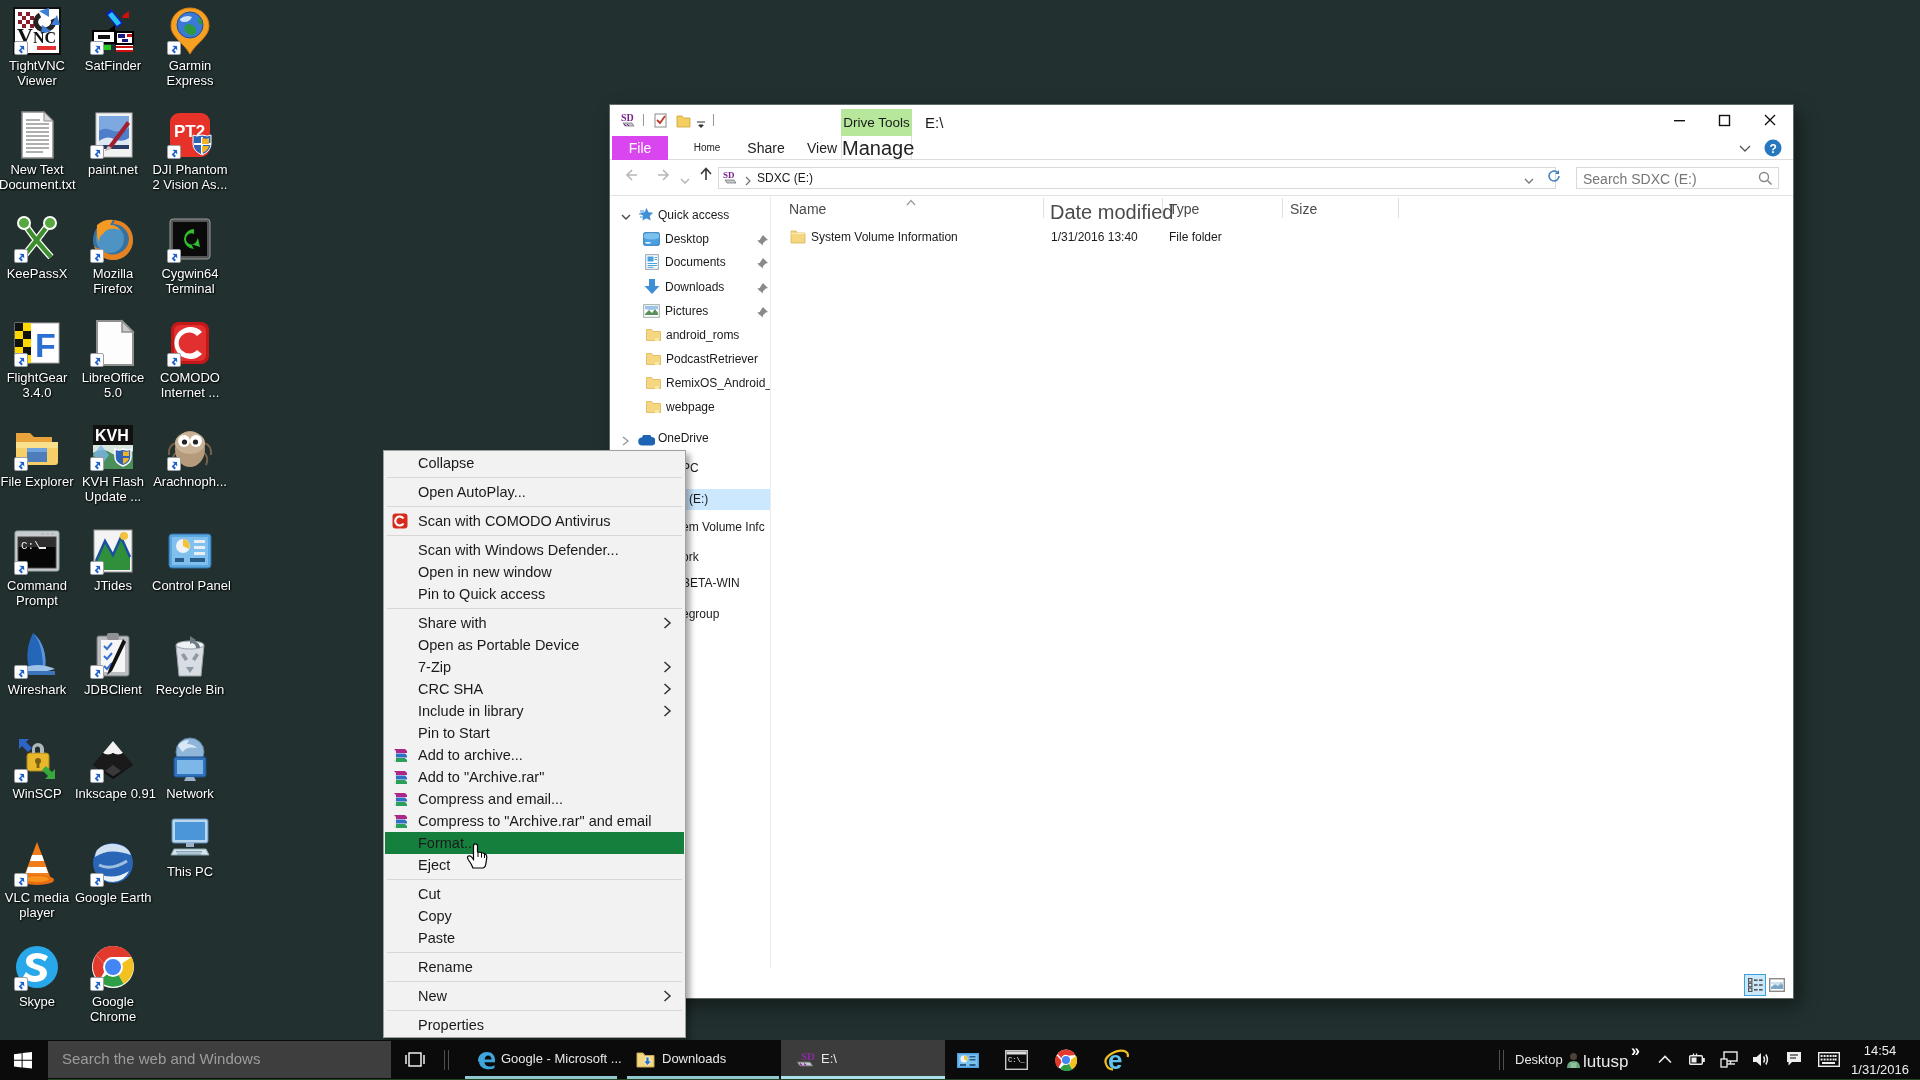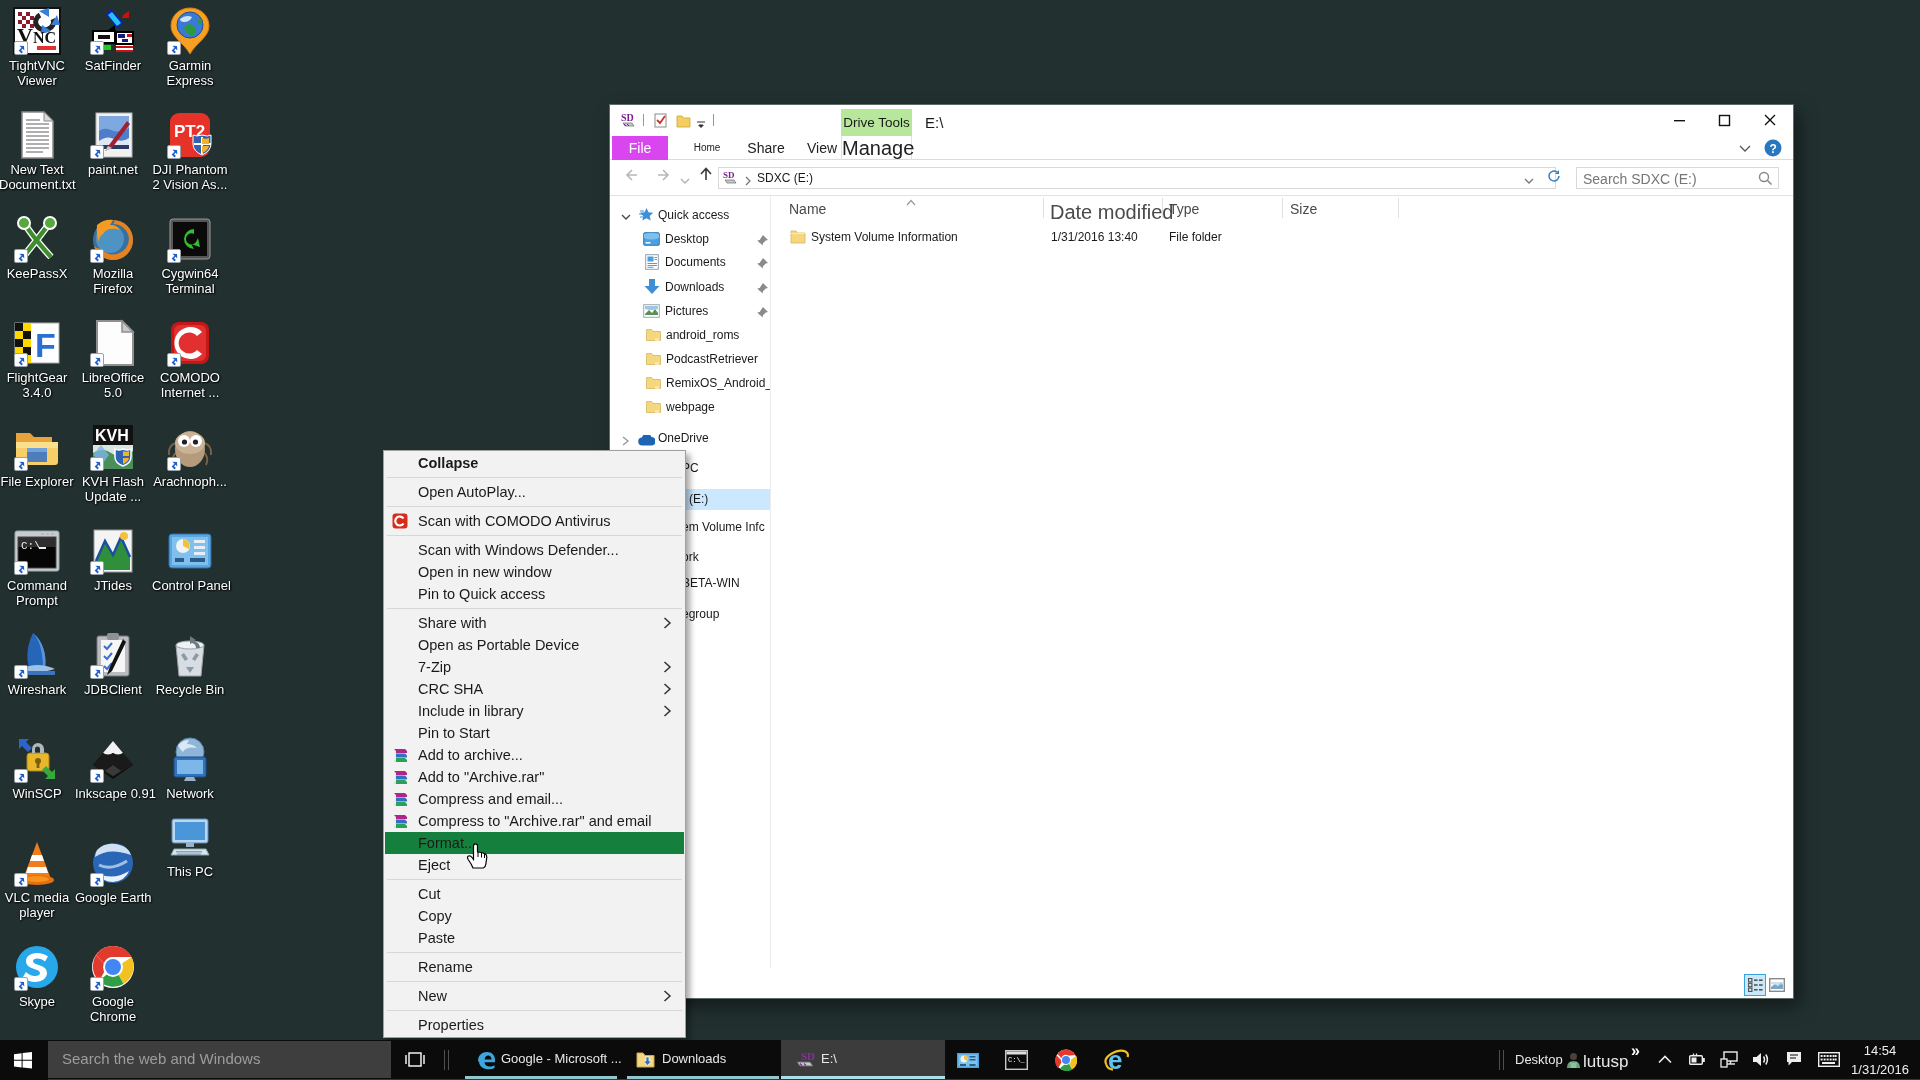--- a/index.html
+++ b/index.html
@@ -785,21 +785,21 @@
           <rect x="11" y="11" width="3.6" height="1.6"></rect>
         </g>
       </svg></div>
 <div class="abs" style="left:1159px;top:873px"><svg width="16" height="14">
         <rect x="0.7" y="0.7" width="14.6" height="12.6" fill="#fff" stroke="#8a8a8a" stroke-width="1.4"></rect>
         <path d="M2 9 l4 -3 l3 2 l3 -4 l2 3 v4 H2 z" fill="#7aa7c7"></path>
         <path d="M2 4 h12 v2 q-6 2 -12 0 z" fill="#b8d4e8" opacity=".7"></path>
       </svg></div>
 </div>
 <div id="menu">
-<div class="mi" style="font-weight:bold">Collapse</div>
+<div class="mi" style="font-weight:normal">Collapse</div>
 <div class="sep"></div>
 <div class="mi">Open AutoPlay...</div>
 <div class="sep"></div>
 <div class="mi"><svg class="mic" width="16" height="16">
         <rect x="0.5" y="0.5" width="15" height="15" rx="3" fill="#d62c1e"></rect>
         <path d="M11.5 5.5 a4.5 4.5 0 1 0 0 5" fill="none" stroke="#fff" stroke-width="2.2"></path>
       </svg>Scan with COMODO Antivirus</div>
 <div class="sep"></div>
 <div class="mi">Scan with Windows Defender...</div>
 <div class="mi">Open in new window</div>

